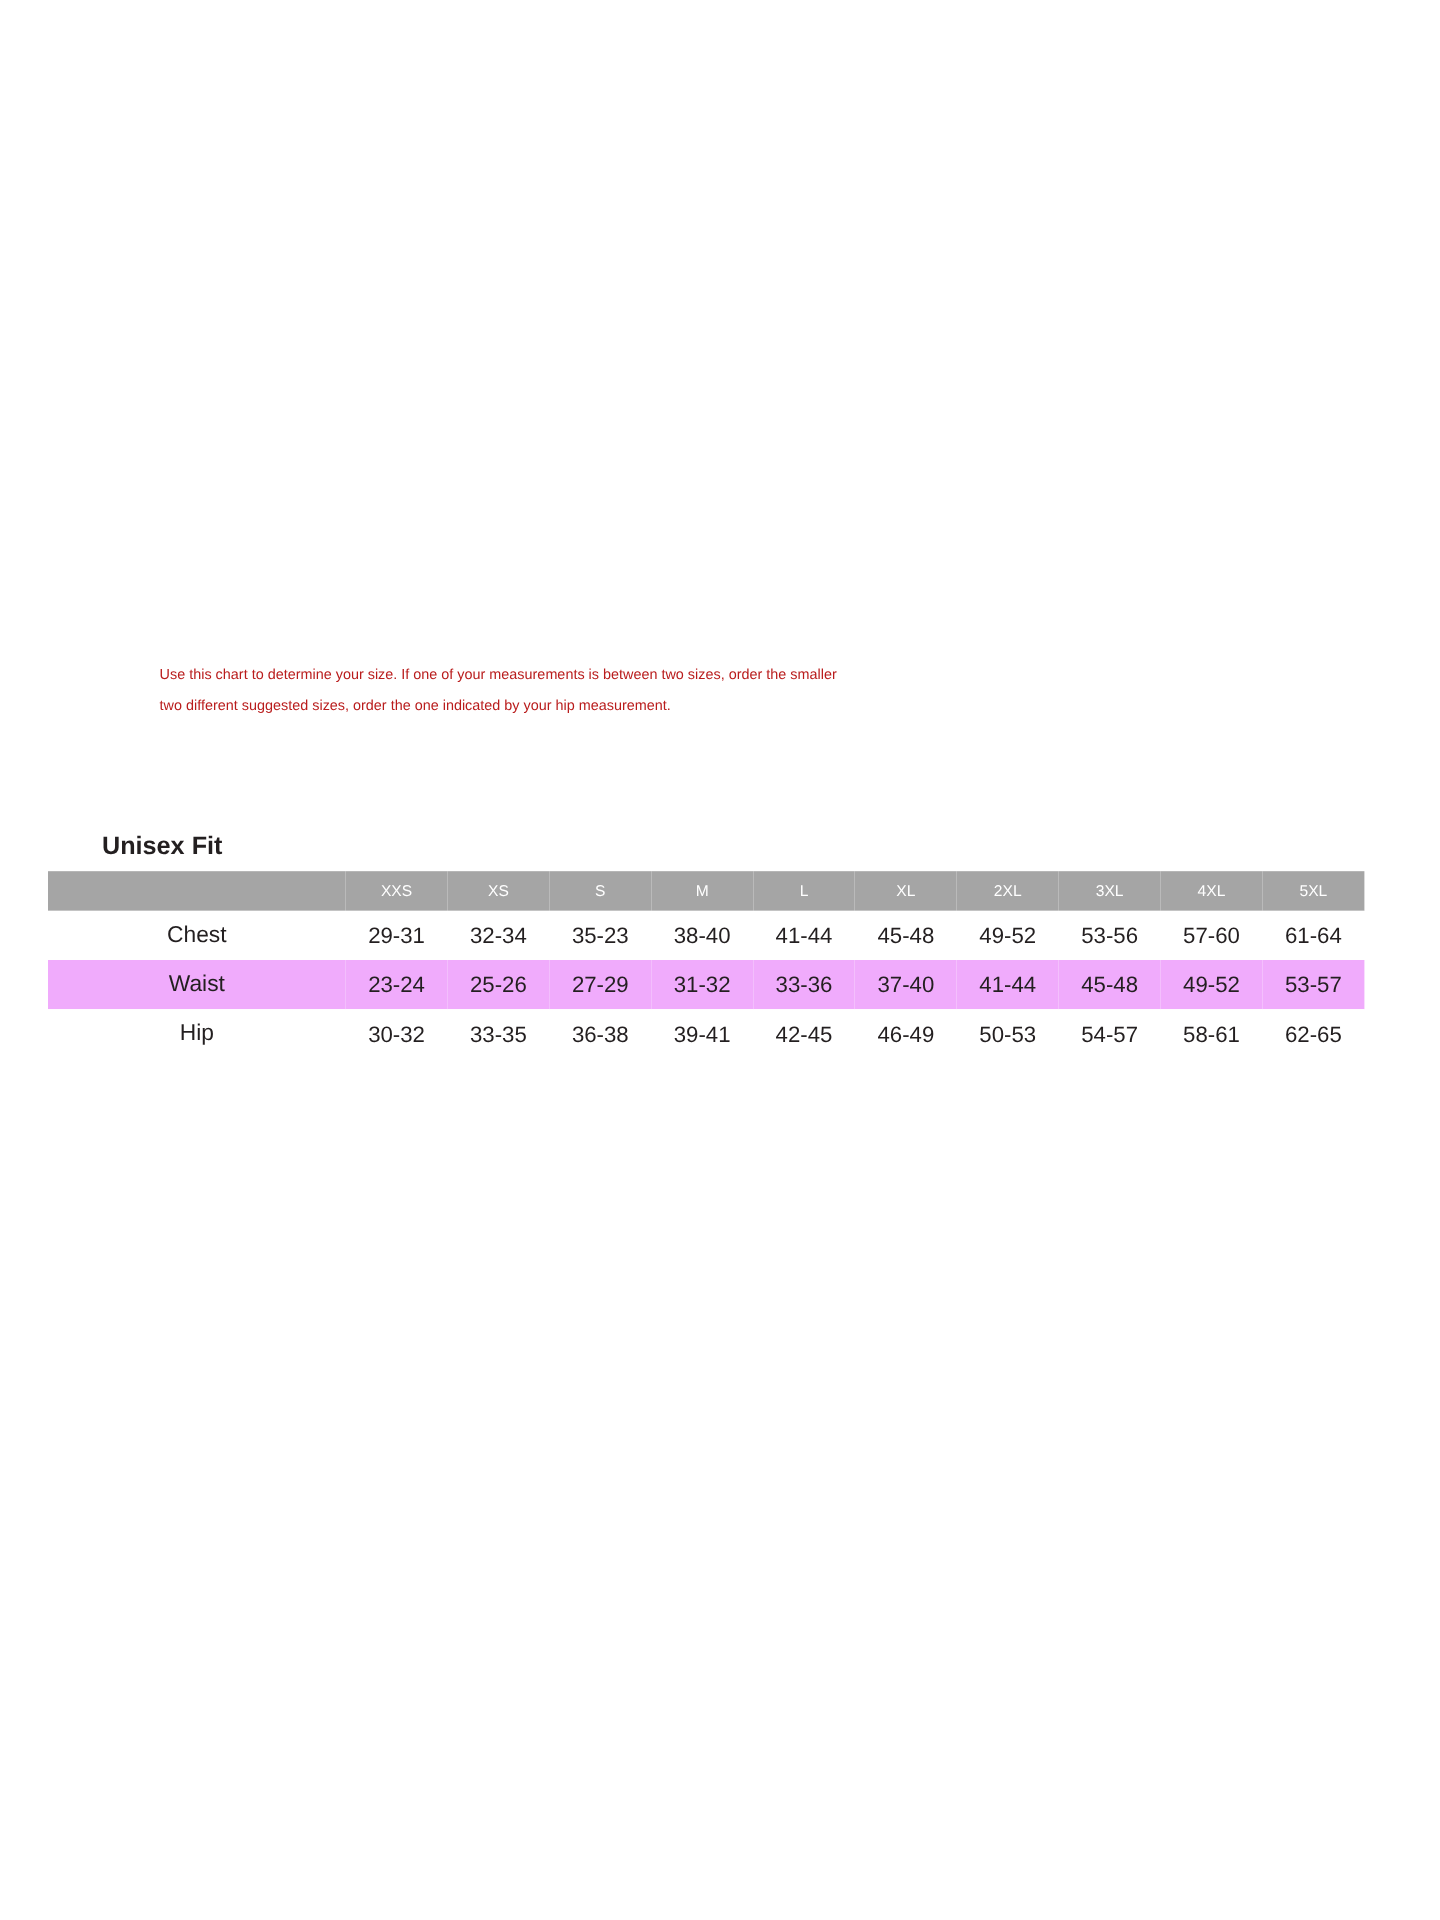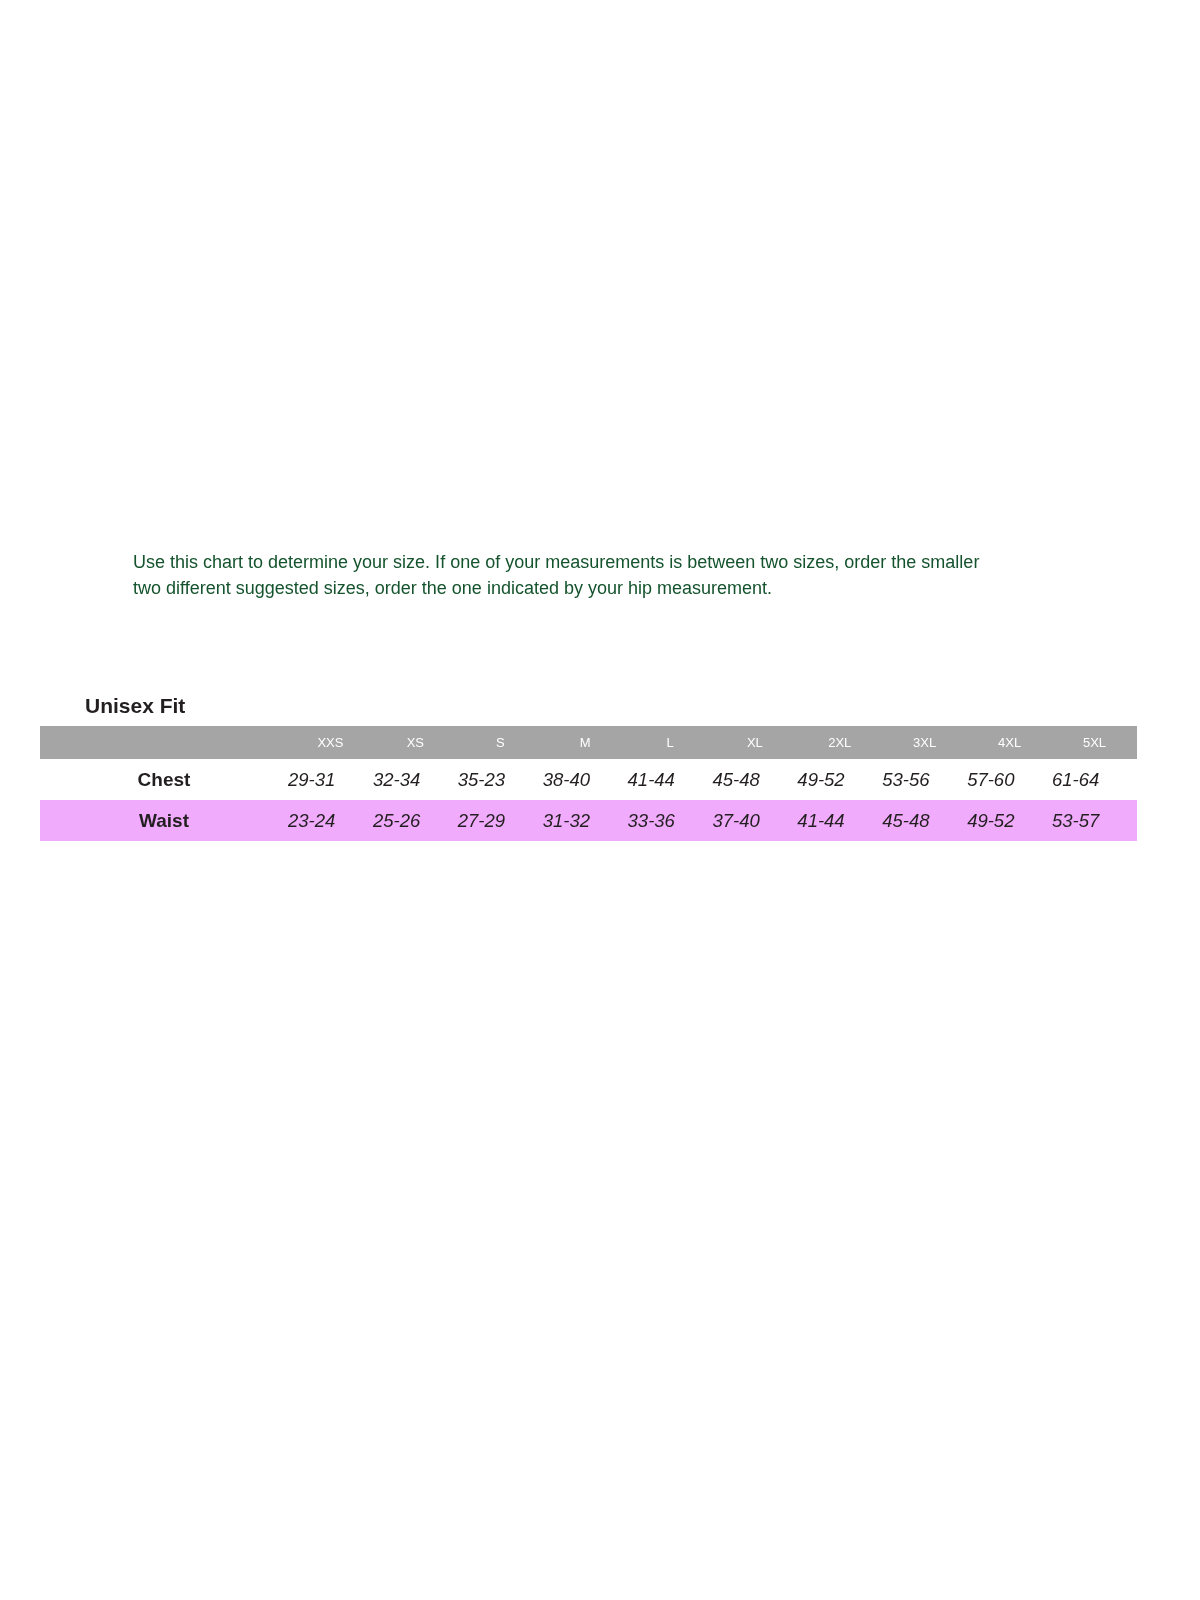--- a/index.html
+++ b/index.html
@@ -24,23 +24,23 @@
     font-size: 45px;
     font-weight: 400;
     letter-spacing: 1px;
     color: #2b2b2b;
   }
   .intro {
     position: absolute;
     top: 549px;
     left: 133px;
     width: 940px;
-    font-size: 18px;
+    font-size: 12px;
     line-height: 26px;
-    color: #14532d;
+    color: #b91c1c;
   }
   .intro .line { white-space: nowrap; }
   .section-heading {
     position: absolute;
     top: 694px;
     left: 53px;
     font-size: 21px;
     font-weight: 700;
     color: #231f20;
     margin-left: 32px;
@@ -57,31 +57,31 @@
     background: #a5a5a5;
     color: #ffffff;
     font-weight: 400;
     font-size: 13px;
     height: 33px;
     text-align: center;
     vertical-align: middle;
   }
   table.size-table thead th:first-child { width: 248px; }
   table.size-table tbody th {
-    font-weight: 700;
+    font-weight: 400;
     font-size: 19px;
     text-align: center;
     vertical-align: middle;
     color: #231f20;
   }
   table.size-table tbody td {
     font-size: 18.5px;
+    text-align: center;
     vertical-align: middle;
     color: #231f20;
-    font-style: italic;
   }
   table.size-table tbody tr { height: 41px; background: #ffffff; }
   table.size-table tbody tr.alt { background: #f0abfc; }
 </style>
 </head>
 <body>
 
 <div class="page">
 
 
@@ -128,16 +128,29 @@
           <td>25-26</td>
           <td>27-29</td>
           <td>31-32</td>
           <td>33-36</td>
           <td>37-40</td>
           <td>41-44</td>
           <td>45-48</td>
           <td>49-52</td>
           <td>53-57</td>
         </tr>
+        <tr>
+          <th>Hip</th>
+          <td>30-32</td>
+          <td>33-35</td>
+          <td>36-38</td>
+          <td>39-41</td>
+          <td>42-45</td>
+          <td>46-49</td>
+          <td>50-53</td>
+          <td>54-57</td>
+          <td>58-61</td>
+          <td>62-65</td>
+        </tr>
       </tbody>
   </table>
 
 </div>
 
 </body></html>

